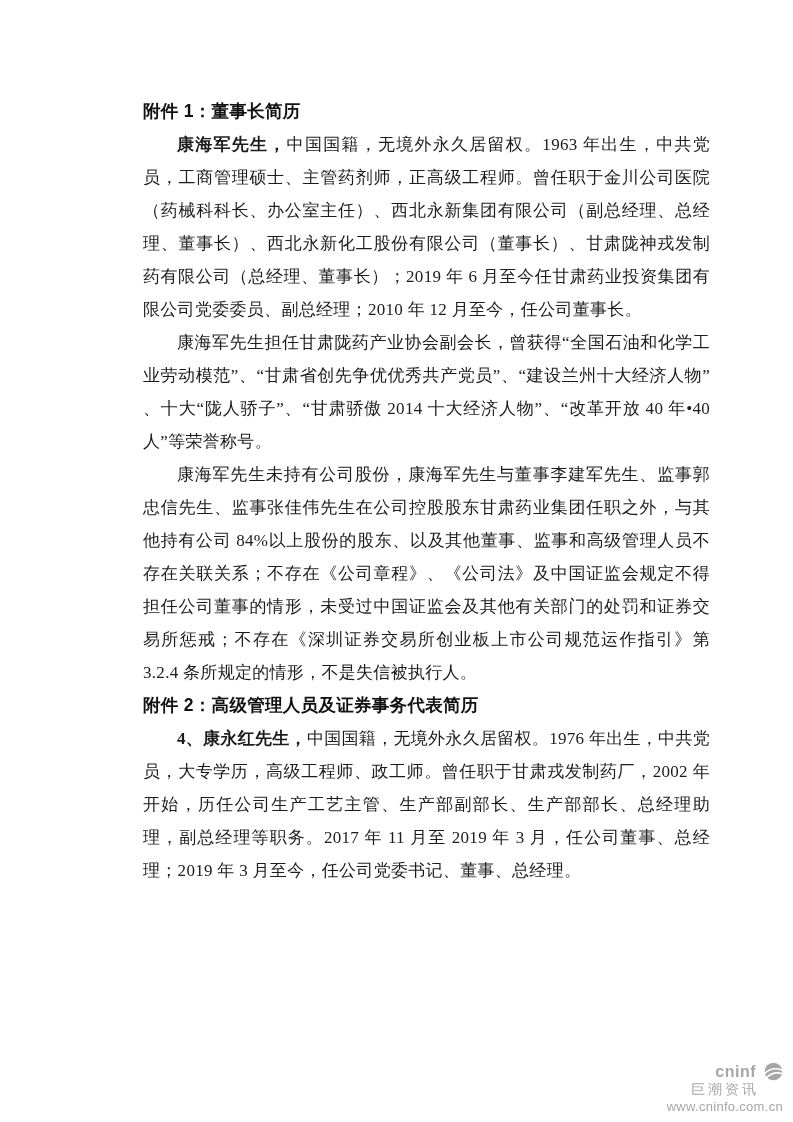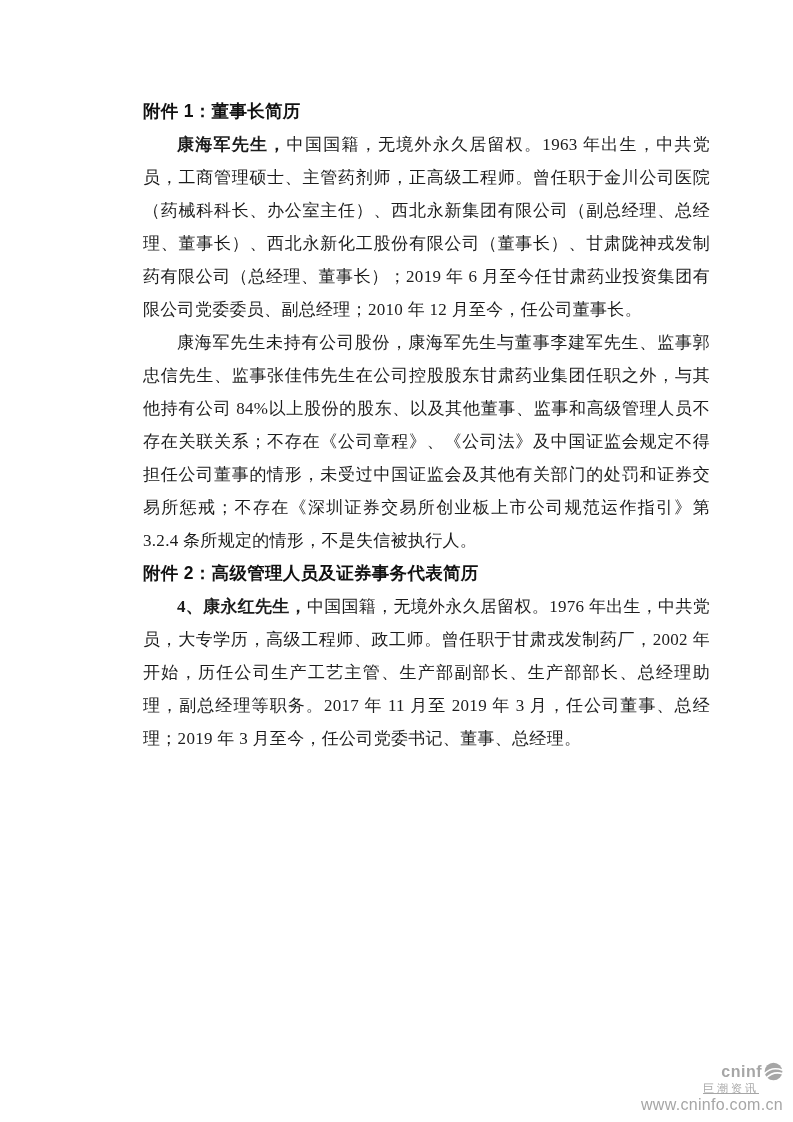--- a/index.html
+++ b/index.html
@@ -57,54 +57,54 @@
     text-align: right;
     color: #a6a6a6;
     font-family: "Liberation Sans", "DejaVu Sans", sans-serif;
     line-height: 1.1;
     padding-right: 4px;
   }
   .watermark .brand-row {
     display: flex;
     align-items: center;
     justify-content: flex-end;
-    gap: 2px;
+    gap: 8px;
   }
   .watermark .brand {
     font-weight: bold;
     font-size: 16px;
     letter-spacing: 0.5px;
   }
   .watermark .swirl {
     display: inline-block;
     width: 19px;
     height: 19px;
   }
   .watermark .brand-cn {
-    font-size: 11px;
+    font-size: 14px;
     letter-spacing: 3px;
     margin: 1px 24px 2px 0;
-    text-decoration: underline;
   }
   .watermark .site {
-    font-size: 16px;
+    font-size: 13px;
     letter-spacing: 0.3px;
   }
 </style>
 </head>
 <body>
 
 <div class="page">
 
   <div class="content">
 
     <h2>附件 1：董事长简历</h2>
 
     <p><span class="lead">康海军先生，</span><span>中国国籍，无境外永久居留权。1963 年出生，中共党员，工商管理硕士、主管药剂师，正高级工程师。曾任职于金川公司医院（药械科科长、办公室主任）、西北永新集团有限公司（副总经理、总经理、董事长）、西北永新化工股份有限公司（董事长）、甘肃陇神戎发制药有限公司（总经理、董事长）；2019 年 6 月至今任甘肃药业投资集团有限公司党委委员、副总经理；2010 年 12 月至今，任公司董事长。</span></p>
 
+    <p>康海军先生担任甘肃陇药产业协会副会长，曾获得“全国石油和化学工业劳动模范”、“甘肃省创先争优优秀共产党员”、“建设兰州十大经济人物” 、十大“陇人骄子”、“甘肃骄傲 2014 十大经济人物”、“改革开放 40 年•40 人”等荣誉称号。</p>
 
     <p>康海军先生未持有公司股份，康海军先生与董事李建军先生、监事郭忠信先生、监事张佳伟先生在公司控股股东甘肃药业集团任职之外，与其他持有公司 84%以上股份的股东、以及其他董事、监事和高级管理人员不存在关联关系；不存在《公司章程》、《公司法》及中国证监会规定不得担任公司董事的情形，未受过中国证监会及其他有关部门的处罚和证券交易所惩戒；不存在《深圳证券交易所创业板上市公司规范运作指引》第 3.2.4 条所规定的情形，不是失信被执行人。</p>
 
     <h2>附件 2：高级管理人员及证券事务代表简历</h2>
 
     <p><span class="lead">4、康永红先生，</span><span>中国国籍，无境外永久居留权。1976 年出生，中共党员，大专学历，高级工程师、政工师。曾任职于甘肃戎发制药厂，2002 年开始，历任公司生产工艺主管、生产部副部长、生产部部长、总经理助理，副总经理等职务。2017 年 11 月至 2019 年 3 月，任公司董事、总经理；2019 年 3 月至今，任公司党委书记、董事、总经理。</span></p>
 
 
   </div>
 

